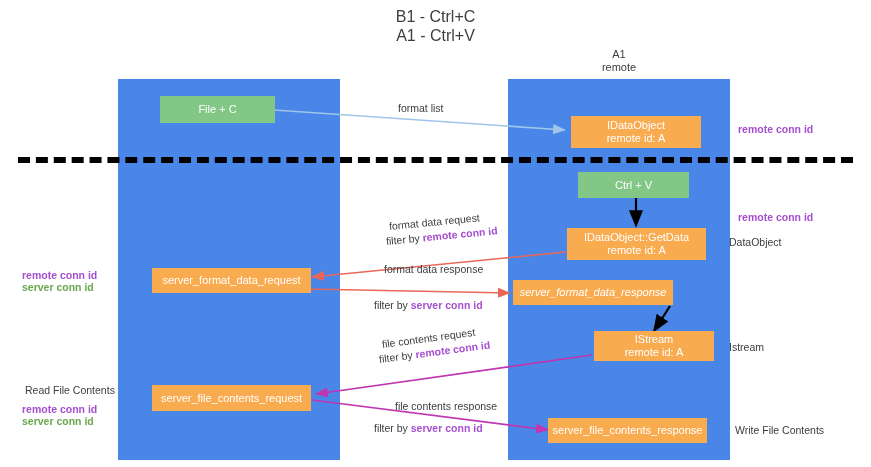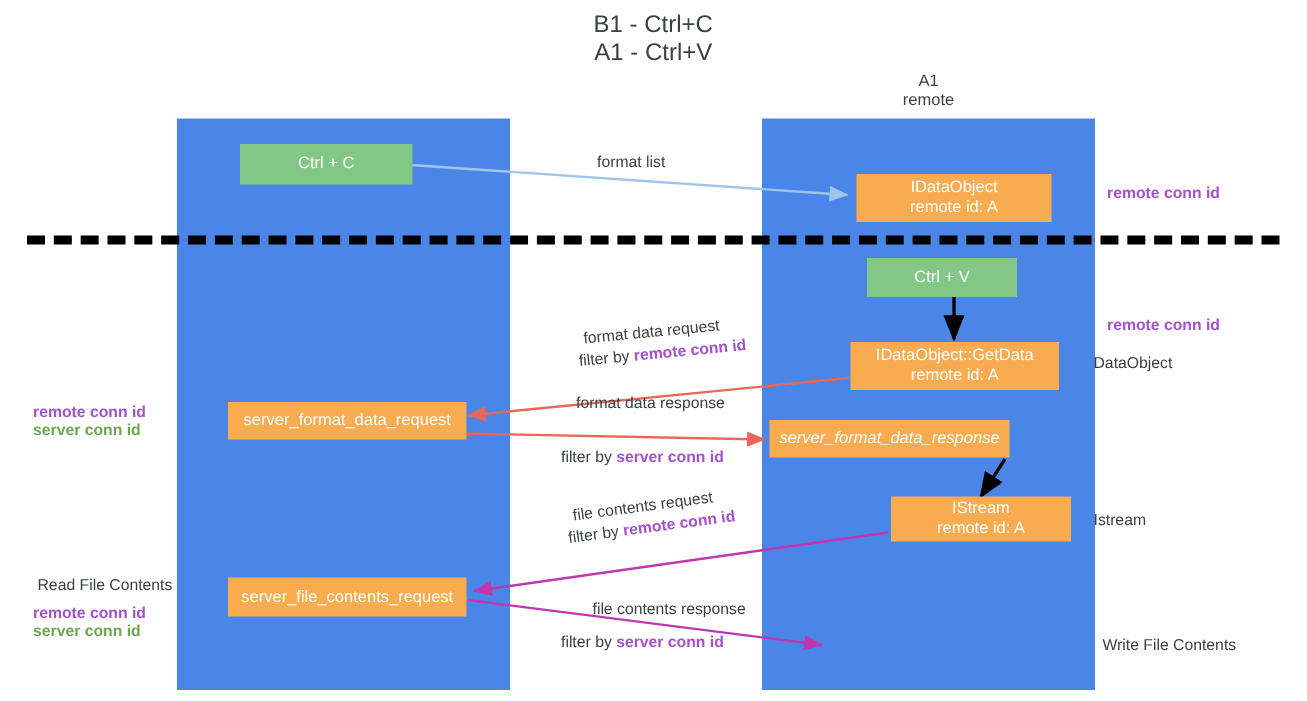--- a/index.html
+++ b/index.html
@@ -115,39 +115,40 @@
       <path d="M592,355 L316,394" stroke="#c035b0" stroke-width="1.6" fill="none" marker-end="url(#ah-magenta)"></path>
     </g>
 
     <g>
       <path d="M312,400 L548,430" stroke="#c035b0" stroke-width="1.6" fill="none" marker-end="url(#ah-magenta)"></path>
     </g>
   </svg>
 
   <div class="divider"></div>
 
-  <div class="box green" style="left:160px;top:96px;width:115px;height:27px;">Ctrl + C</div>
+  <div class="box green" style="left:160px;top:96px;width:115px;height:27px;">File + C</div>
 
   <div class="box orange" style="left:571px;top:116px;width:130px;height:32px;">IDataObject
 remote id: A</div>
 
-  <div class="box green" style="left:578px;top:172px;width:100px;height:26px;">Ctrl + V</div>
+  <div class="box green" style="left:578px;top:172px;width:111px;height:26px;">Ctrl + V</div>
 
   <div class="box orange" style="left:567px;top:228px;width:139px;height:32px;">IDataObject::GetData
 remote id: A</div>
 
   <div class="box orange" style="left:152px;top:268px;width:159px;height:25px;">server_format_data_request</div>
 
   <div class="box orange" style="left:513px;top:280px;width:160px;height:25px;font-style:italic;">server_format_data_response</div>
 
   <div class="box orange" style="left:594px;top:331px;width:120px;height:30px;">IStream
 remote id: A</div>
 
   <div class="box orange" style="left:152px;top:385px;width:159px;height:26px;">server_file_contents_request</div>
 
+  <div class="box orange" style="left:548px;top:418px;width:159px;height:25px;">server_file_contents_response</div>
 
   <div class="arrowtext" style="left:398px;top:101px;">format list</div>
 
   <div class="arrowtext rot" style="left:389px;top:219px;transform:rotate(-5.5deg);">format data request</div>
   <div class="arrowtext rot" style="left:386px;top:234px;transform:rotate(-5.5deg);"><span>filter by </span><span class="hl-purple">remote conn id</span></div>
 
   <div class="arrowtext" style="left:384px;top:262px;">format data response</div>
   <div class="arrowtext" style="left:374px;top:298px;"><span>filter by </span><span class="hl-purple">server conn id</span></div>
 
   <div class="arrowtext rot" style="left:382px;top:337px;transform:rotate(-7.5deg);">file contents request</div>

